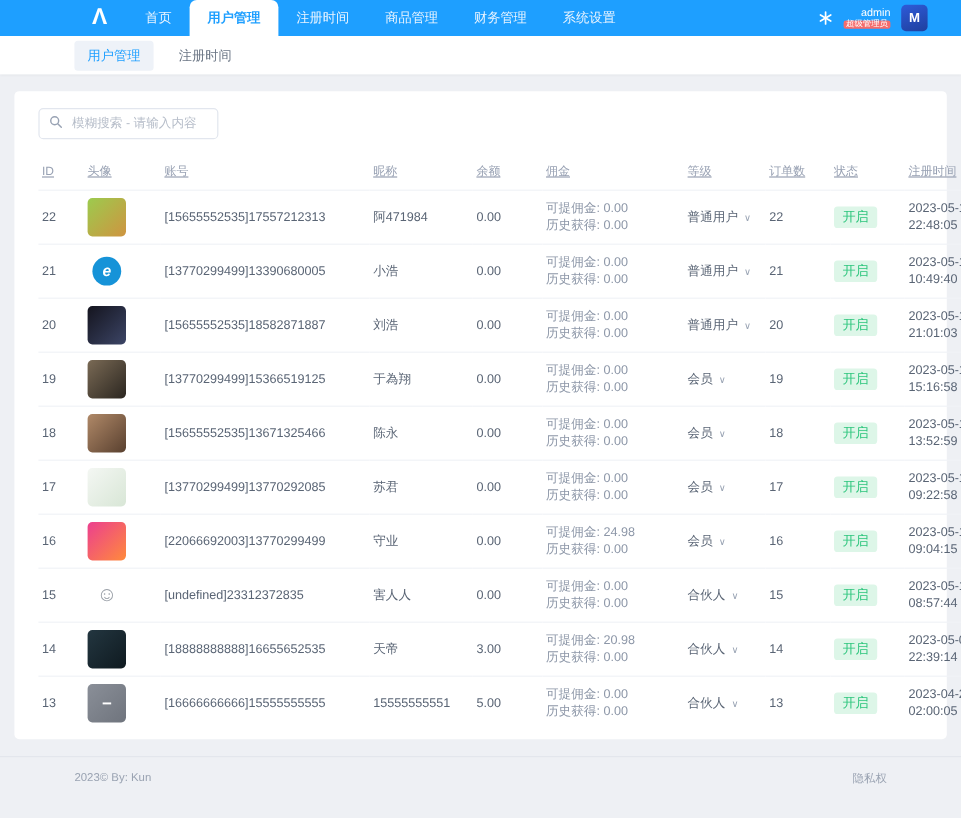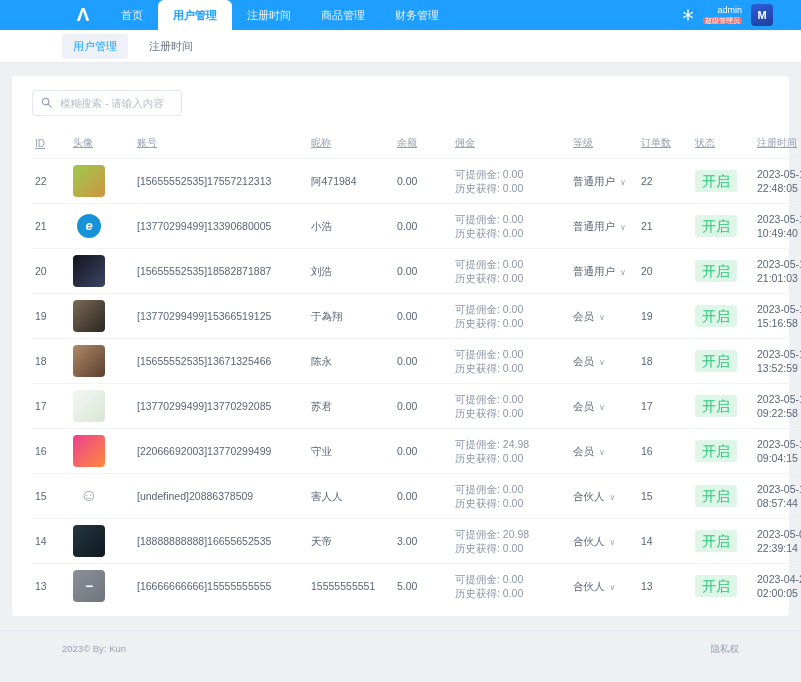--- a/index.html
+++ b/index.html
@@ -37,21 +37,21 @@
   th.c0,td.c0{width:32px;} th.c1,td.c1{width:58px;} th.c2,td.c2{width:168px;}
   th.c3,td.c3{width:80px;} th.c4,td.c4{width:52px;} th.c5,td.c5{width:112px;}
   th.c6,td.c6{width:62px;} th.c7,td.c7{width:48px;} th.c8,td.c8{width:56px;}
   th.c9,td.c9{width:88px;}
   .avatar{width:32px;height:32px;border-radius:4px;display:flex;align-items:center;justify-content:center;}
   .avatar .inner-circle{width:24px;height:24px;border-radius:50%;display:flex;align-items:center;
     justify-content:center;color:#fff;font-size:13px;font-style:italic;font-weight:bold;}
   .avatar .glyph{color:#fff;font-size:14px;font-weight:bold;}
   .avatar .face{color:#9aa0a8;font-size:17px;font-weight:normal;}
   .chv{font-size:8px;color:#9aa4b4;margin-left:5px;}
-  .badge{display:inline-block;background:#ddf6e8;color:#2cc57c;font-size:14px;
+  .badge{display:inline-block;background:#ddf6e8;color:#2cc57c;font-size:11px;
     padding:2px 7px;border-radius:3px;}
   .dim{color:#8d97a8;}
   
   .pagebar{display:flex;align-items:center;margin-top:8px;}
   .size-select{background:#eef1f6;border-radius:3px;padding:4px 9px;font-size:10px;color:#667084;
     display:inline-flex;align-items:center;gap:5px;cursor:pointer;}
   .summary{font-size:10px;color:#5f6b7f;margin-left:14px;}
   .pager{margin-left:auto;display:flex;align-items:center;gap:10px;}
   .page-arrow{color:#b6bdc9;font-size:14px;cursor:pointer;line-height:1;}
   .page-num{font-size:10.5px;color:#667084;cursor:pointer;min-width:20px;text-align:center;}
@@ -64,20 +64,21 @@
 <body>
 
 <div class="navbar">
   <div class="logo">Λ</div>
   <div class="nav-menu">
       <div class="nav-item">首页</div>
       <div class="nav-item active">用户管理</div>
       <div class="nav-item">注册时间</div>
       <div class="nav-item">商品管理</div>
       <div class="nav-item">财务管理</div>
+      <div class="nav-item">系统设置</div>
     </div>
   <div class="nav-right">
     <span class="asterisk">
       <svg width="12" height="12" viewBox="0 0 12 12">
         <g stroke="#ffffff" stroke-width="1.4" stroke-linecap="round">
           <line x1="6" y1="1" x2="6" y2="11"></line>
           <line x1="1.7" y1="3.5" x2="10.3" y2="8.5"></line>
           <line x1="1.7" y1="8.5" x2="10.3" y2="3.5"></line>
         </g>
       </svg>
@@ -264,21 +265,21 @@
             <div>09:04:15</div>
           </td>
         </tr>
         <tr>
           <td class="c0">15</td>
           <td class="c1">
             <div class="avatar" style="background: rgb(255, 255, 255);">
               <span class="face">☺</span>
             </div>
           </td>
-          <td class="c2">[undefined]20886378509</td>
+          <td class="c2">[undefined]23312372835</td>
           <td class="c3">害人人</td>
           <td class="c4">0.00</td>
           <td class="c5">
             <div class="dim">可提佣金: 0.00</div>
             <div class="dim">历史获得: 0.00</div>
           </td>
           <td class="c6">合伙人<span class="chv">∨</span></td>
           <td class="c7">15</td>
           <td class="c8"><span class="badge">开启</span></td>
           <td class="c9">

